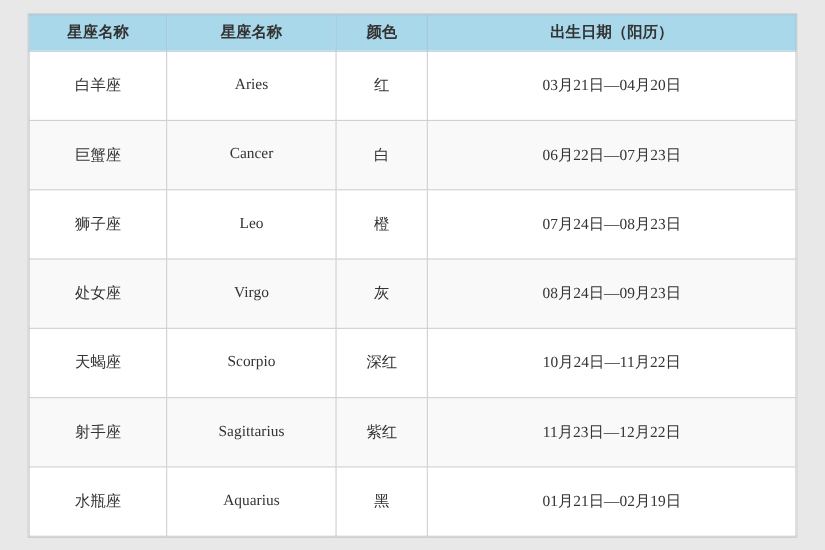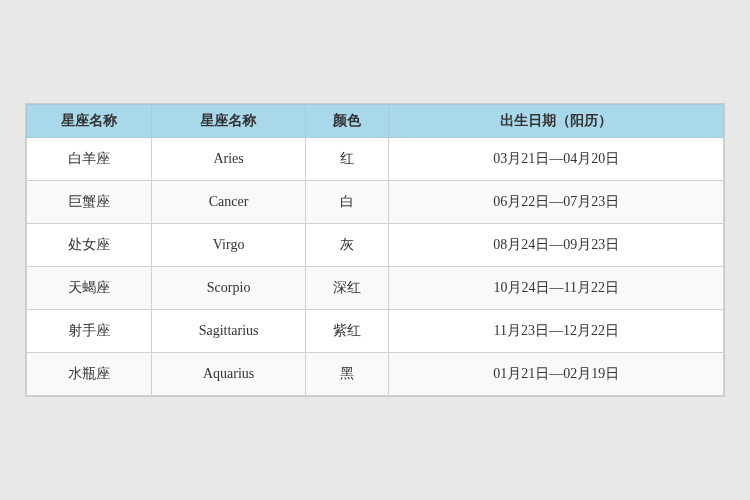--- a/index.html
+++ b/index.html
@@ -25,21 +25,21 @@
     th {
       background-color: #a8d8ea;
       color: #333;
       font-weight: bold;
       padding: 7px 10px;
       border: 1px solid #aac8d8;
       text-align: center;
       font-size: 14px;
     }
     td {
-      padding: 12px 10px;
+      padding: 22px 10px;
       border: 1px solid #d0d0d0;
       text-align: center;
       background: #fff;
       color: #333;
       font-size: 14px;
     }
     tr:nth-child(even) td {
       background: #f9f9f9;
     }
     .col-zh { width: 18%; margin-left: 40px; }
@@ -67,20 +67,26 @@
           <td>红</td>
           <td>03月21日—04月20日</td>
         </tr>
         <tr>
           <td>巨蟹座</td>
           <td>Cancer</td>
           <td>白</td>
           <td>06月22日—07月23日</td>
         </tr>
         <tr>
+          <td>狮子座</td>
+          <td>Leo</td>
+          <td>橙</td>
+          <td>07月24日—08月23日</td>
+        </tr>
+        <tr>
           <td>处女座</td>
           <td>Virgo</td>
           <td>灰</td>
           <td>08月24日—09月23日</td>
         </tr>
         <tr>
           <td>天蝎座</td>
           <td>Scorpio</td>
           <td>深红</td>
           <td>10月24日—11月22日</td>

